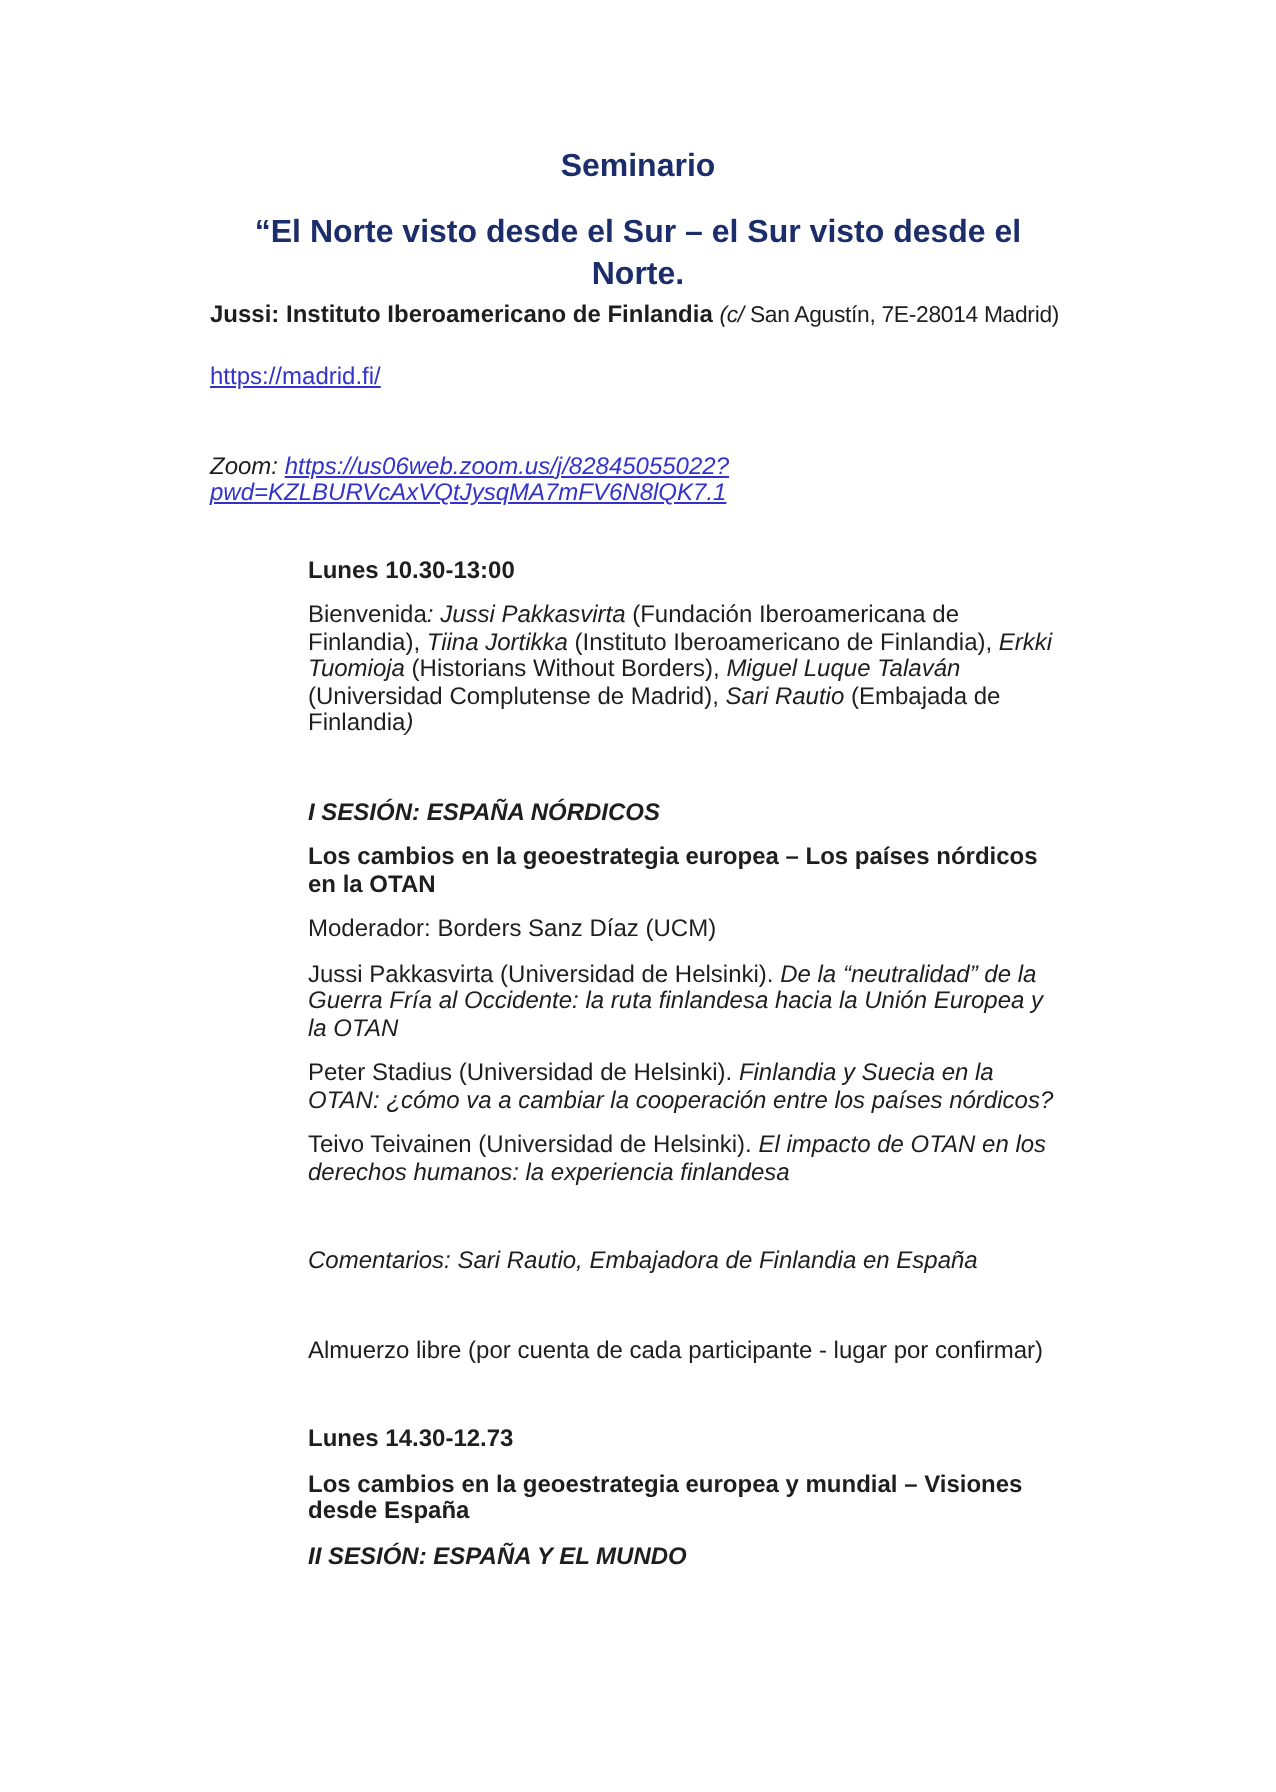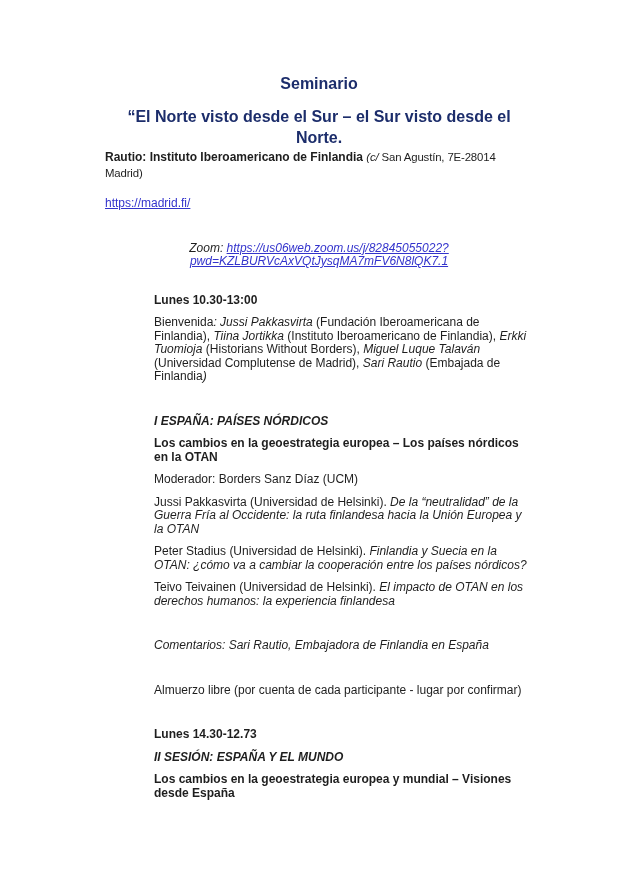--- a/index.html
+++ b/index.html
@@ -29,49 +29,49 @@
     color:var(--navy);
     font-size:16px;
     line-height:21px;
   }
   .seminar-title{margin-bottom:12px;}
   .seminar-subtitle-1{margin-bottom:1px;}
   .seminar-subtitle-2{margin-bottom:0;}
   .event-date{margin:36px 0 3px 0;}
   .venue{margin-bottom:1px;line-height:16px;}
   .venue-link{margin-bottom:31px;margin-top:16px;}
-  .zoom-line{margin-bottom:25px;text-align:center;}
+  .zoom-line{margin-bottom:25px;}
   .indent{padding-left:49px;}
   .spacer{height:22px;}
   .b{font-weight:bold;}
   .i{font-style:italic;}
   .narrow{font-size:11.4px;letter-spacing:-0.15px;}
   .link{color:var(--link);text-decoration:underline;}
   a.link{cursor:pointer;}
   p{margin-top:0;}
 </style>
 </head>
 <body>
 
 <div class="page">
     <p class="blk title seminar-title"><span class="b">Seminario</span></p>
     <p class="blk subtitle seminar-subtitle-1"><span class="b">“El Norte visto desde el Sur – el Sur visto desde el Norte.</span></p>
-    <p class="blk para venue"><span class="b">Rautio: Instituto Iberoamericano de Finlandia </span><span class="i narrow">(c/ </span><span class="narrow">San Agustín, 7E-28014 Madrid)</span></p>
+    <p class="blk para venue"><span class="b">Jussi: Instituto Iberoamericano de Finlandia </span><span class="i narrow">(c/ </span><span class="narrow">San Agustín, 7E-28014 Madrid)</span></p>
     <p class="blk para venue-link"><a class="link" href="#">https://madrid.fi/</a></p>
     <p class="blk para zoom-line"><span class="i">Zoom: </span><a class="i link" href="#">https://us06web.zoom.us/j/82845055022?pwd=KZLBURVcAxVQtJysqMA7mFV6N8lQK7.1</a></p>
     <p class="blk para indent session1-time"><span class="b">Lunes 10.30-13:00</span></p>
     <p class="blk para indent welcome"><span class="">Bienvenida</span><span class="i">: </span><span class="i">Jussi Pakkasvirta </span><span class="">(Fundación Iberoamericana de Finlandia), </span><span class="i">Tiina Jortikka </span><span class="">(Instituto Iberoamericano de Finlandia), </span><span class="i">Erkki Tuomioja </span><span class="">(Historians Without Borders), </span><span class="i">Miguel Luque Talaván </span><span class="">(Universidad Complutense de Madrid), </span><span class="i">Sari Rautio </span><span class="">(Embajada de Finlandia</span><span class="i">)</span></p>
     <div class="spacer"></div>
-    <p class="blk para indent session1-heading"><span class="b i">I ESPAÑA: PAÍSES NÓRDICOS</span></p>
+    <p class="blk para indent session1-heading"><span class="b i">I SESIÓN: ESPAÑA NÓRDICOS</span></p>
     <p class="blk para indent session1-topic"><span class="b">Los cambios en la geoestrategia europea – Los países nórdicos en la OTAN</span></p>
     <p class="blk para indent session1-moderator"><span class="">Moderador: Borders Sanz Díaz (UCM)</span></p>
     <p class="blk para indent talk-pakkasvirta"><span class="">Jussi Pakkasvirta (Universidad de Helsinki). </span><span class="i">De la “neutralidad” de la Guerra Fría al Occidente: la ruta finlandesa hacia la Unión Europea y la OTAN</span></p>
     <p class="blk para indent talk-stadius"><span class="">Peter Stadius (Universidad de Helsinki). </span><span class="i">Finlandia y Suecia en la OTAN: ¿cómo va a cambiar la cooperación entre los países nórdicos?</span></p>
     <p class="blk para indent talk-teivainen"><span class="">Teivo Teivainen (Universidad de Helsinki). </span><span class="i">El impacto de OTAN en los derechos humanos: la experiencia finlandesa</span></p>
     <div class="spacer"></div>
     <p class="blk para indent comments"><span class="i">Comentarios: Sari Rautio, Embajadora de Finlandia en España</span></p>
     <div class="spacer"></div>
     <p class="blk para indent lunch"><span class="">Almuerzo libre (por cuenta de cada participante - lugar por confirmar)</span></p>
     <div class="spacer"></div>
     <p class="blk para indent session2-time"><span class="b">Lunes 14.30-12.73</span></p>
+    <p class="blk para indent session2-topic"><span class="b">Los cambios en la geoestrategia europea y mundial – Visiones desde España</span></p>
     <p class="blk para indent session2-heading"><span class="b i">II SESIÓN: ESPAÑA Y EL MUNDO</span></p>
-    <p class="blk para indent session2-topic"><span class="b">Los cambios en la geoestrategia europea y mundial – Visiones desde España</span></p>
   </div>
 
 </body></html>

